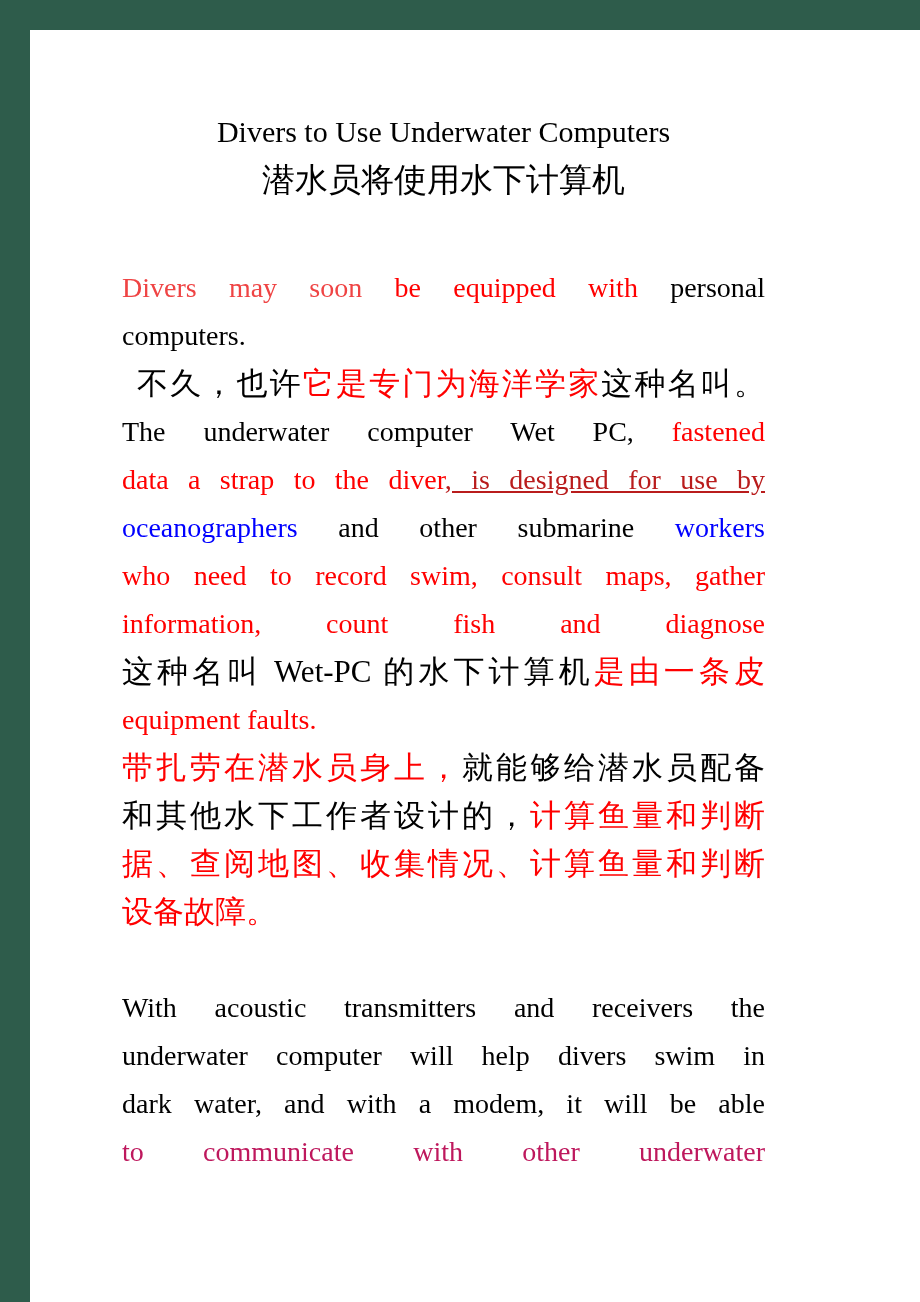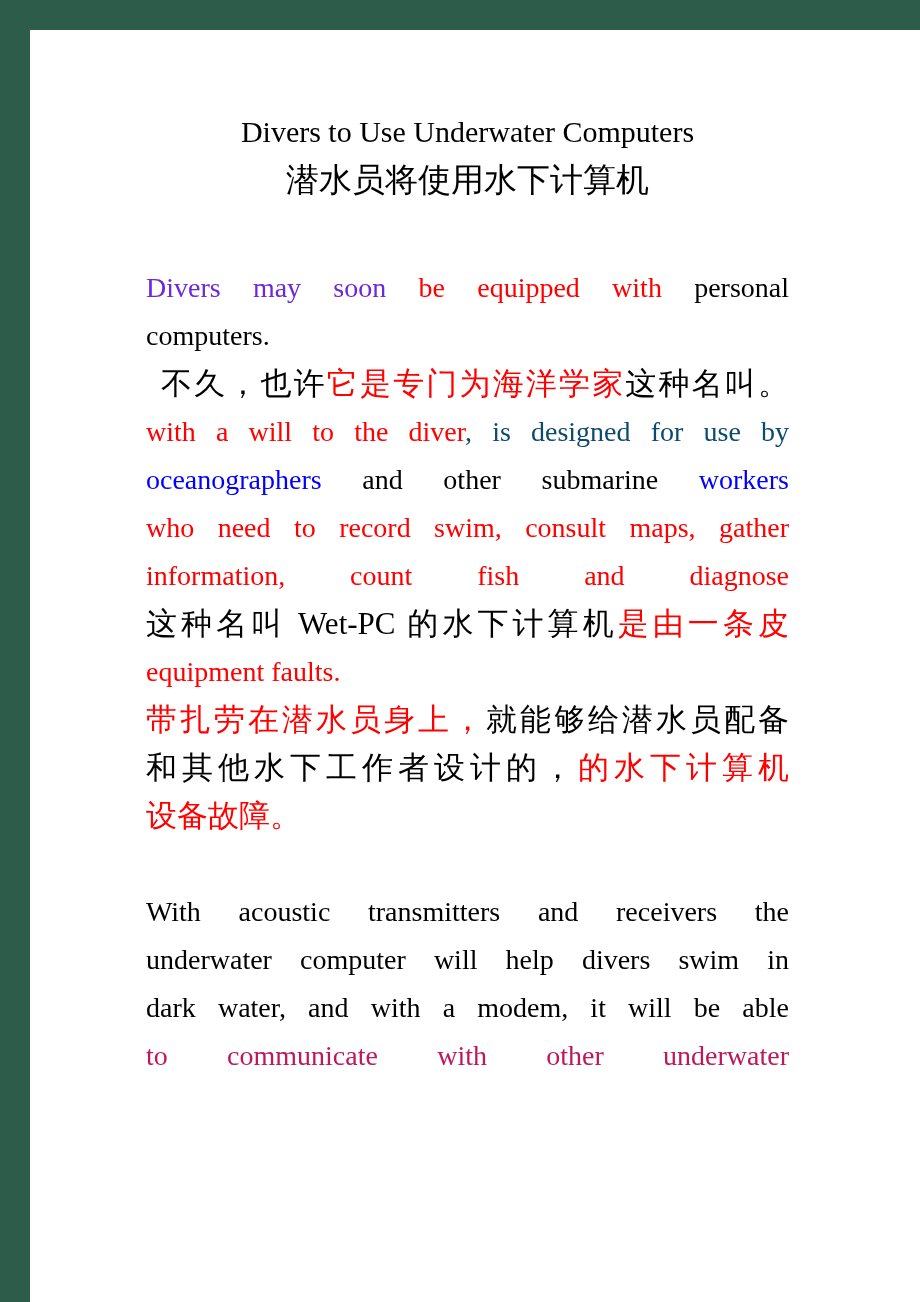--- a/index.html
+++ b/index.html
@@ -19,21 +19,21 @@
     position: absolute; top: 0; left: 0;
     width: 30px; height: 1302px;
   }
   .doc-page {
     position: absolute; top: 30px; left: 30px;
     width: 890px; height: 1272px;
     background: #ffffff;
   }
   .content {
     position: absolute;
-    left: 116px;  
+    left: 92px;  
     top: 78px;    
     width: 643px;
     color: #000000;
   }
   .line {
     height: 48px;
     line-height: 48px;
     font-size: 28px;
     white-space: normal;
     overflow: visible;
@@ -57,31 +57,33 @@
 </head>
 <body>
 
 <div class="viewport" style="background: rgb(255, 255, 255);">
   <div class="doc-page">
     <div class="content">
       <div class="title-line title-en">Divers to Use Underwater Computers</div>
       <div class="title-line title-zh">潜水员将使用水下计算机</div>
       <div class="spacer"></div>
       <div>
-          <div class="line just"><span style="color: #6d28d9;">Divers may soon </span><span style="color: rgb(255, 0, 0);">be equipped with</span><span style="color: rgb(0, 0, 0);"> personal</span></div>
+          <div class="line just"><span style="color: #ef4444;">Divers may soon </span><span style="color: rgb(255, 0, 0);">be equipped with</span><span style="color: rgb(0, 0, 0);"> personal</span></div>
           <div class="line"><span style="color: rgb(0, 0, 0);">computers.</span></div>
           <div class="line zh just"><span style="color: rgb(0, 0, 0); margin-left: 15px;">不久，也许</span><span style="color: rgb(255, 0, 0);">它是专门为海洋学家</span><span style="color: rgb(0, 0, 0);">这种名叫。</span></div>
-          <div class="line just"><span style="color: rgb(255, 0, 0);">with a will to the diver</span><span style="color: #0c4a6e;">, is designed for use by</span></div>
+          <div class="line just"><span style="color: rgb(0, 0, 0);">The underwater computer Wet PC, </span><span style="color: rgb(255, 0, 0);">fastened</span></div>
+          <div class="line just"><span style="color: rgb(255, 0, 0);">data a strap to the diver</span><span style="color: #b91c1c; text-decoration: underline;">, is designed for use by</span></div>
           <div class="line just"><span style="color: rgb(0, 0, 255);">oceanographers</span><span style="color: rgb(0, 0, 0);"> and other submarine </span><span style="color: rgb(0, 0, 255);">workers</span></div>
           <div class="line just"><span style="color: rgb(255, 0, 0);">who need to record swim, consult maps, gather</span></div>
           <div class="line just"><span style="color: rgb(255, 0, 0); font-family: Liberation Serif, serif;">information, count fish and diagnose</span></div>
           <div class="line zh just"><span style="color: rgb(0, 0, 0);">这种名叫 Wet-PC 的水下计算机</span><span style="color: rgb(255, 0, 0);">是由一条皮</span></div>
           <div class="line"><span style="color: rgb(255, 0, 0);">equipment faults.</span></div>
           <div class="line zh just"><span style="color: rgb(255, 0, 0);">带扎劳在潜水员身上，</span><span style="color: rgb(0, 0, 0);">就能够给潜水员配备</span></div>
-          <div class="line zh just"><span style="color: rgb(0, 0, 0);">和其他水下工作者设计的，</span><span style="color: rgb(255, 0, 0);">的水下计算机</span></div>
+          <div class="line zh just"><span style="color: rgb(0, 0, 0);">和其他水下工作者设计的，</span><span style="color: rgb(255, 0, 0);">计算鱼量和判断</span></div>
+          <div class="line zh just"><span style="color: rgb(255, 0, 0);">据、查阅地图、收集情况、计算鱼量和判断</span></div>
           <div class="line zh"><span style="color: rgb(255, 0, 0);">设备故障。</span></div>
           <div class="line blank"></div>
           <div class="line just"><span style="color: rgb(0, 0, 0);">With acoustic transmitters and receivers the</span></div>
           <div class="line just"><span style="color: rgb(0, 0, 0);">underwater computer will help divers swim in</span></div>
           <div class="line just"><span style="color: rgb(0, 0, 0);">dark water, and with a modem, it will be able</span></div>
           <div class="line just"><span style="color: #be185d;">to communicate with other underwater</span></div>
         </div>
     </div>
   </div>
   <div class="frame-top" style="background: rgb(46, 92, 75);"></div>

